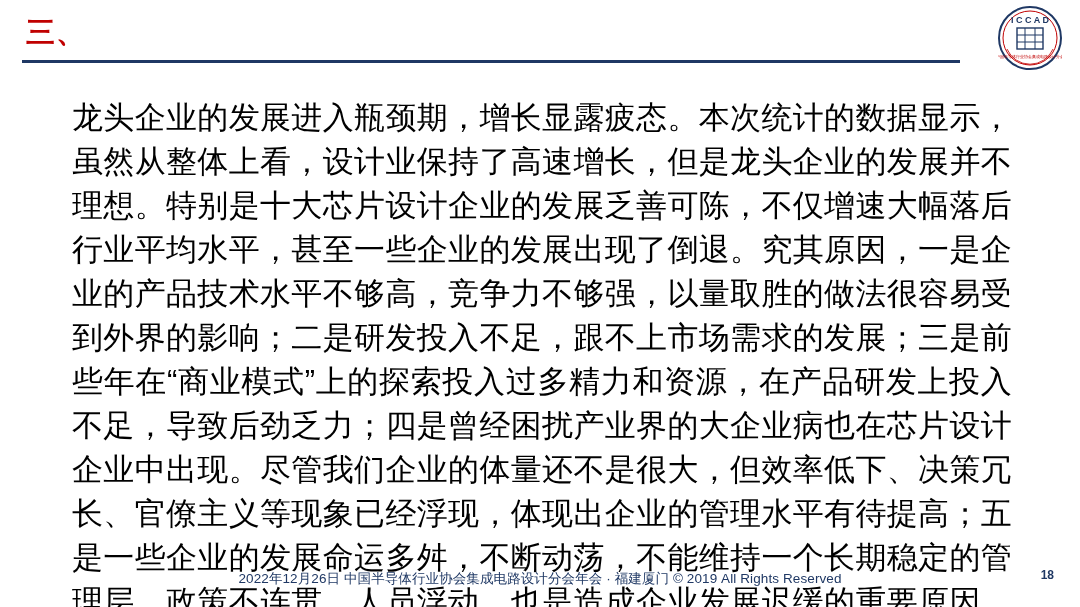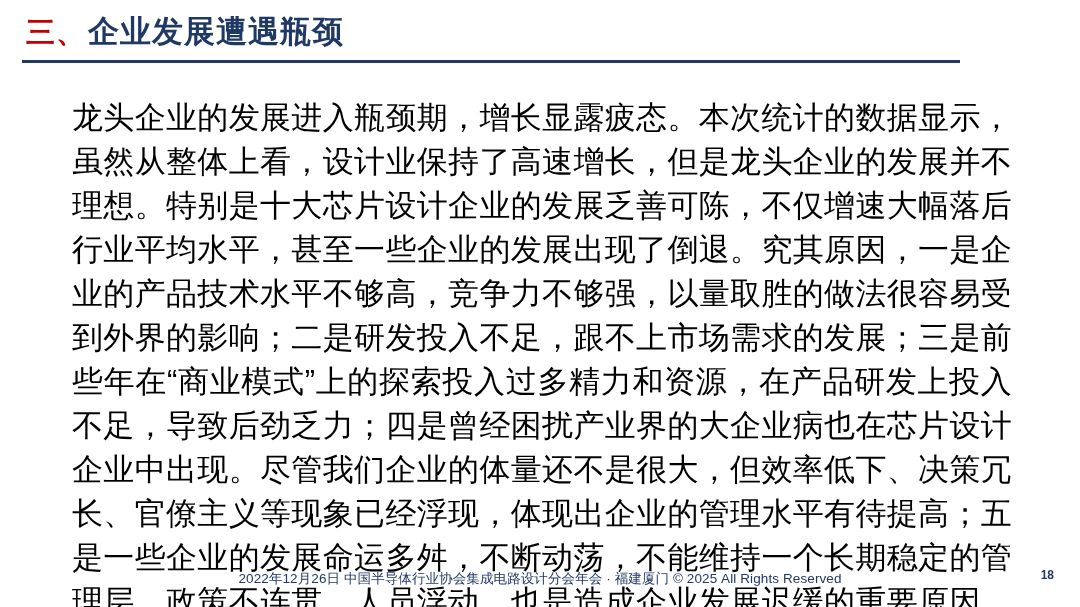--- a/index.html
+++ b/index.html
@@ -104,23 +104,36 @@
     color: #1f3864;
   }
 </style>
 </head>
 <body>
 
 <div class="slide">
 
   <div class="header">
     <div class="title-marker">三、</div>
-    <div class="title-text">企业发展遭遇瓶颈</div>
     <div class="title-rule"></div>
   </div>
 
+  <div class="logo">
+    <svg width="64" height="64" viewBox="0 0 64 64" xmlns="http://www.w3.org/2000/svg">
+      <circle cx="32" cy="32" r="31" fill="#ffffff" stroke="#1f3864" stroke-width="2"></circle>
+      <circle cx="32" cy="32" r="27" fill="#ffffff" stroke="#c00000" stroke-width="1"></circle>
+      <text x="32" y="17" font-family="Liberation Sans, sans-serif" font-size="9" font-weight="bold" fill="#1f3864" text-anchor="middle">I C C A D</text>
+      <rect x="19" y="22" width="26" height="21" fill="none" stroke="#1f3864" stroke-width="1.4"></rect>
+      <line x1="19" y1="29" x2="45" y2="29" stroke="#1f3864" stroke-width="1"></line>
+      <line x1="19" y1="36" x2="45" y2="36" stroke="#1f3864" stroke-width="1"></line>
+      <line x1="27" y1="22" x2="27" y2="43" stroke="#1f3864" stroke-width="1"></line>
+      <line x1="37" y1="22" x2="37" y2="43" stroke="#1f3864" stroke-width="1"></line>
+      <path d="M9 43 A25 25 0 0 0 55 43" fill="none" stroke="#c00000" stroke-width="0.8"></path>
+      <text x="32" y="52" font-family="Liberation Sans, sans-serif" font-size="4" fill="#c00000" text-anchor="middle">中国半导体行业协会集成电路设计分会</text>
+    </svg>
+  </div>
 
   <div class="body-text">龙头企业的发展进入瓶颈期，增长显露疲态。本次统计的数据显示，虽然从整体上看，设计业保持了高速增长，但是龙头企业的发展并不理想。特别是十大芯片设计企业的发展乏善可陈，不仅增速大幅落后行业平均水平，甚至一些企业的发展出现了倒退。究其原因，一是企业的产品技术水平不够高，竞争力不够强，以量取胜的做法很容易受到外界的影响；二是研发投入不足，跟不上市场需求的发展；三是前些年在“商业模式”上的探索投入过多精力和资源，在产品研发上投入不足，导致后劲乏力；四是曾经困扰产业界的大企业病也在芯片设计企业中出现。尽管我们企业的体量还不是很大，但效率低下、决策冗长、官僚主义等现象已经浮现，体现出企业的管理水平有待提高；五是一些企业的发展命运多舛，不断动荡，不能维持一个长期稳定的管理层，政策不连贯，人员浮动，也是造成企业发展迟缓的重要原因。还望引起产业界的重视。</div>
 
-  <div class="footer-line">2022年12月26日 中国半导体行业协会集成电路设计分会年会 · 福建厦门 © 2025 All Rights Reserved</div>
+  <div class="footer-line">2022年12月26日 中国半导体行业协会集成电路设计分会年会 · 福建厦门 © 2019 All Rights Reserved</div>
   <div class="page-number">18</div>
 
 </div>
 
 </body></html>

